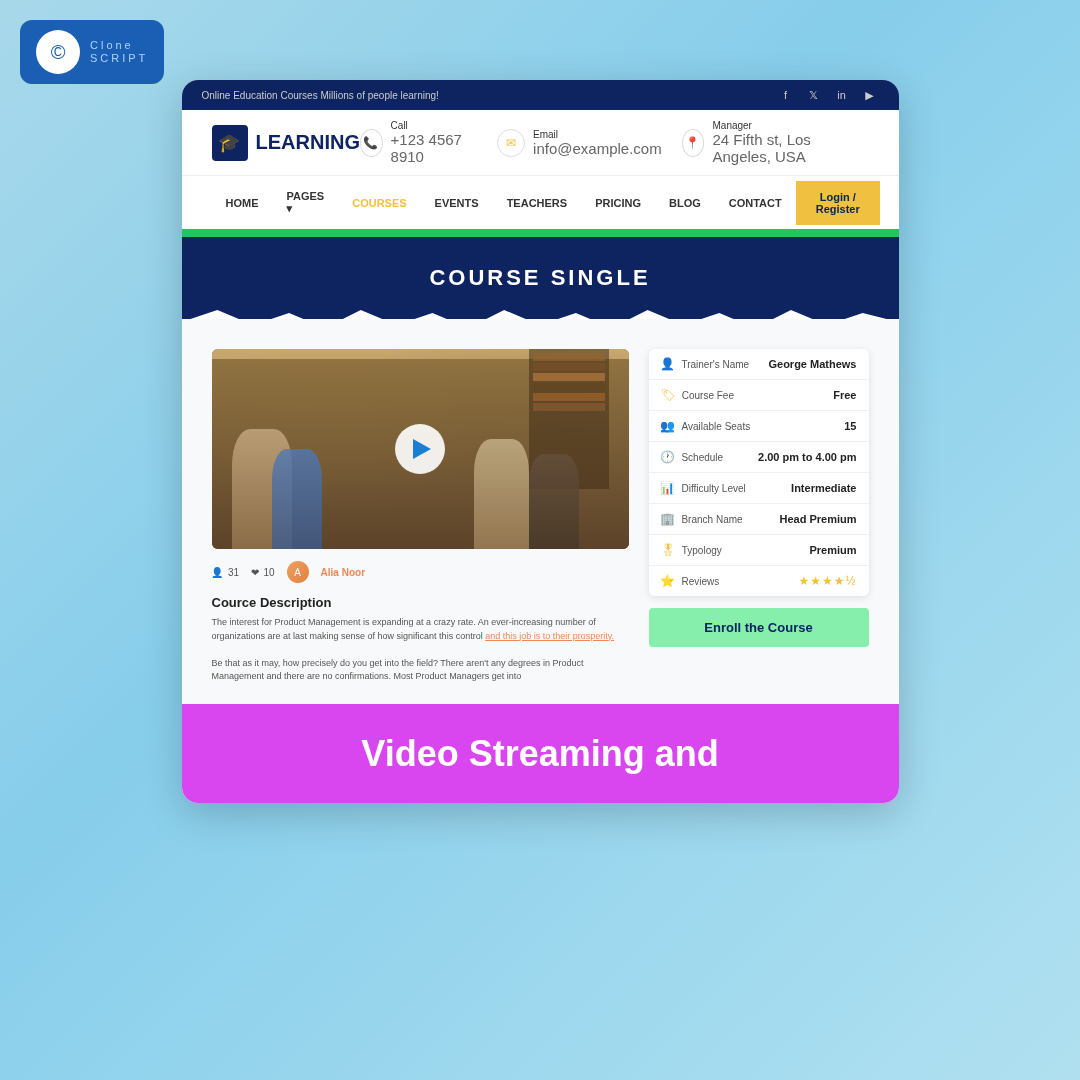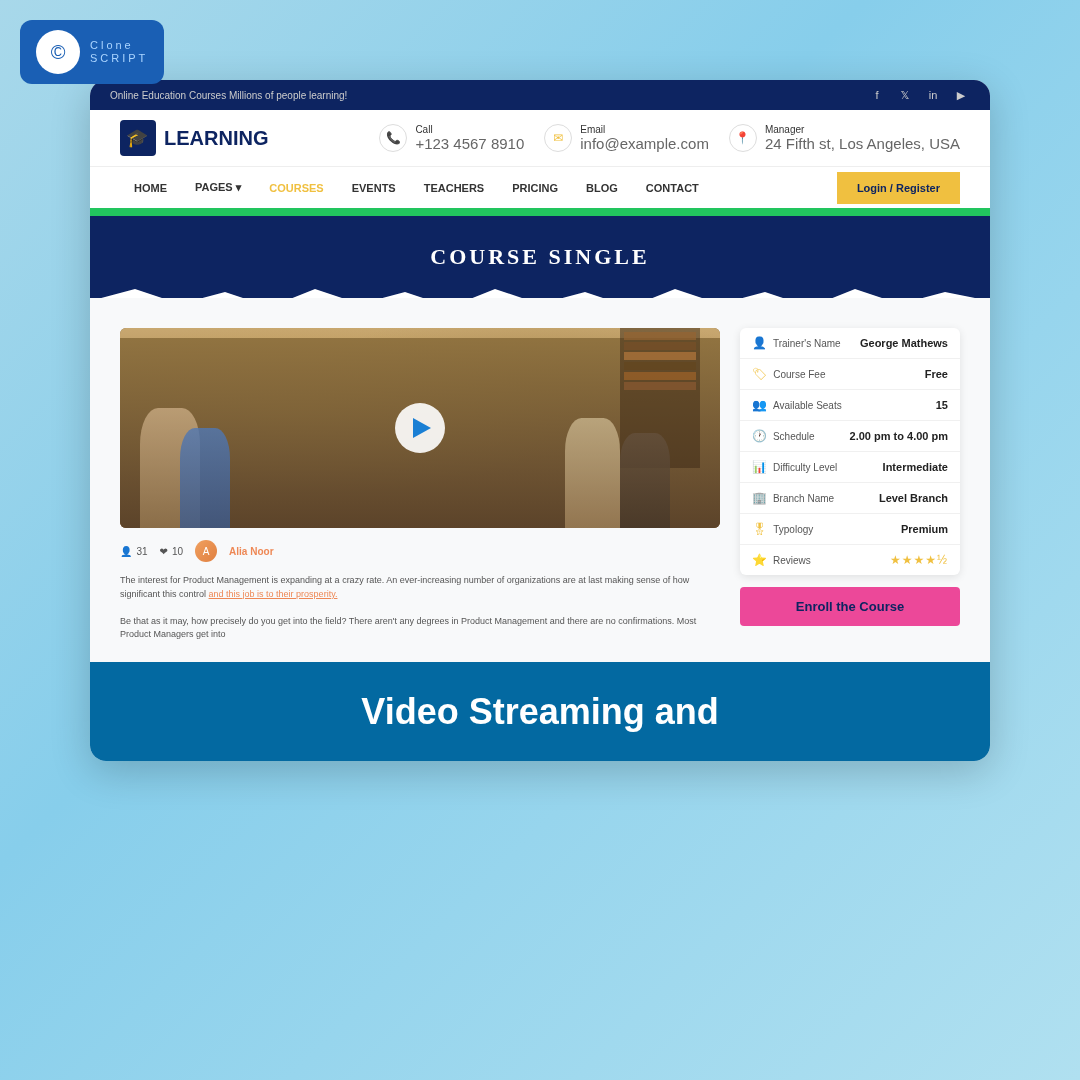--- a/index.html
+++ b/index.html
@@ -55,21 +55,21 @@
     }
     .clone-badge .badge-text span {
       display: block;
       font-size: 11px;
       font-weight: normal;
       letter-spacing: 3px;
       color: #aad4ff;
     }
     
     .browser-window {
-      width: 900px;
+      width: 717px;
       background: white;
       border-radius: 16px;
       overflow: hidden;
       box-shadow: 0 10px 40px rgba(0,0,0,0.2);
       margin-top: 60px;
     }
     
     .top-bar {
       background: #0d2461;
       padding: 6px 20px;
@@ -194,21 +194,20 @@
       position: relative;
       overflow: hidden;
     }
     .hero-banner h1 {
       color: white;
       font-size: 22px;
       letter-spacing: 3px;
       font-weight: bold;
       position: relative;
       z-index: 2;
-      font-family: Liberation Serif, serif;
     }
     .hero-banner::after {
       content: '';
       position: absolute;
       bottom: -15px;
       left: 0;
       right: 0;
       height: 30px;
       background: white;
       clip-path: polygon(0 60%, 5% 20%, 10% 70%, 15% 30%, 20% 80%, 25% 20%, 30% 70%, 35% 30%, 40% 80%, 45% 20%, 50% 70%, 55% 30%, 60% 80%, 65% 20%, 70% 70%, 75% 30%, 80% 80%, 85% 20%, 90% 70%, 95% 30%, 100% 60%, 100% 100%, 0% 100%);
@@ -364,32 +363,32 @@
       text-align: right;
     }
     .stars {
       color: #f0c040;
       font-size: 12px;
       letter-spacing: 1px;
     }
     .enroll-btn {
       width: 100%;
       padding: 12px;
-      background: #ec4899;
+      background: #86efac;
       color: #0d2461;
       border: none;
       font-size: 13px;
       font-weight: bold;
       cursor: pointer;
       margin-top: 12px;
       border-radius: 4px;
     }
     
     .bottom-banner {
-      background: #0369a1;
+      background: #d946ef;
       padding: 28px 24px;
       text-align: center;
     }
     .bottom-banner h2 {
       color: white;
       font-size: 36px;
       font-weight: 900;
       line-height: 1.2;
     }
   </style>
@@ -499,20 +498,21 @@
             <span>31</span>
           </div>
           <div class="meta-item">
             <span class="meta-icon">❤</span>
             <span>10</span>
           </div>
           <div class="avatar-small">A</div>
           <span class="instructor-name">Alia Noor</span>
         </div>
 
+        <div class="course-desc-title">Cource Description</div>
         <div class="course-desc-text">
           <span>The interest for Product Management is expanding at a crazy rate. An ever-increasing number of organizations are at last making sense of how significant this control</span>
           <a href="#">and this job is to their prosperity.</a>
           <br><br>
           <span>Be that as it may, how precisely do you get into the field? There aren't any degrees in Product Management and there are no confirmations. Most Product Managers get into</span>
         </div>
       </div>
 
       <div class="right-col">
         <div class="info-card">
@@ -555,21 +555,21 @@
               <span>Difficulty Level</span>
             </div>
             <div class="info-value">Intermediate</div>
           </div>
 
           <div class="info-row">
             <div class="info-label">
               <span class="info-label-icon">🏢</span>
               <span>Branch Name</span>
             </div>
-            <div class="info-value">Level Branch</div>
+            <div class="info-value">Head Premium</div>
           </div>
 
           <div class="info-row">
             <div class="info-label">
               <span class="info-label-icon">🎖</span>
               <span>Typology</span>
             </div>
             <div class="info-value">Premium</div>
           </div>
 

